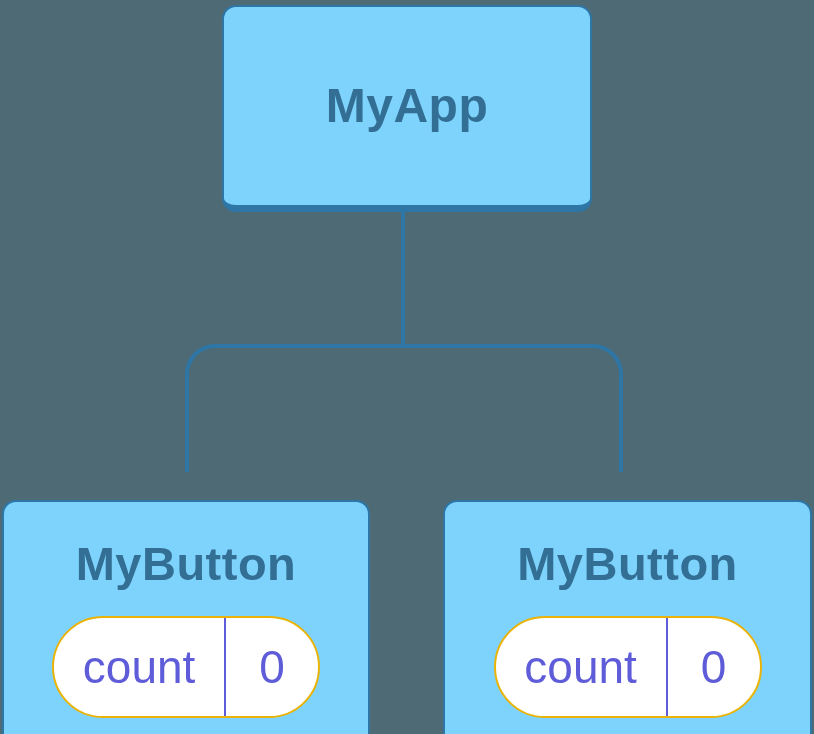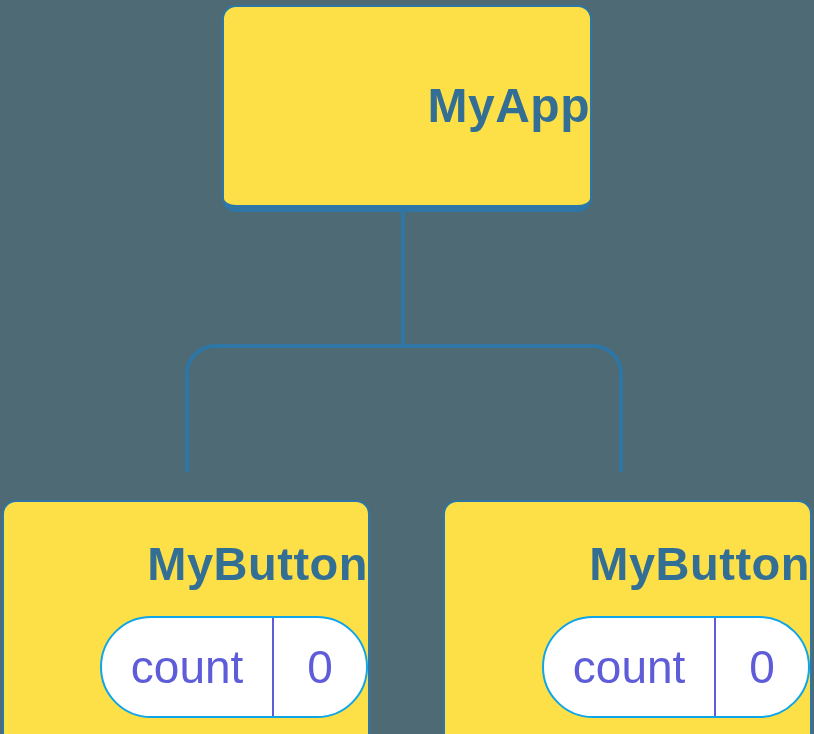--- a/index.html
+++ b/index.html
@@ -10,28 +10,28 @@
   #canvas {
     position: relative;
     width: 814px;
     height: 734px;
     background: #4E6A74;
     overflow: hidden;
   }
   
   .node {
     position: absolute;
-    background: #fde047;
+    background: #7dd3fc;
     border: 2px solid #2E76A6;
     border-bottom-width: 7px;
     border-radius: 14px;
     box-sizing: border-box;
     display: flex;
     flex-direction: column;
-    align-items: flex-end;
+    align-items: center;
   }
   .node-root {
     left: 222px;
     top: 5px;
     width: 370px;
     height: 207px;
     justify-content: center;
   }
   .node-child {
     top: 500px;
@@ -71,21 +71,21 @@
     border: 4px solid #2E76A6;
     border-bottom: none;
     border-radius: 30px 30px 0 0;
   }
   
   .state-pill {
     margin-top: 24px;
     width: 268px;
     height: 102px;
     box-sizing: border-box;
-    border: 2px solid #0ea5e9;
+    border: 2px solid #eab308;
     border-radius: 60px;
     display: flex;
     align-items: stretch;
     overflow: hidden;
     background: #FFFFFF;
   }
   .state-key-cell {
     flex: 0 0 64.5%;
     border-right: 2px solid #5E5CD8;
     display: flex;

